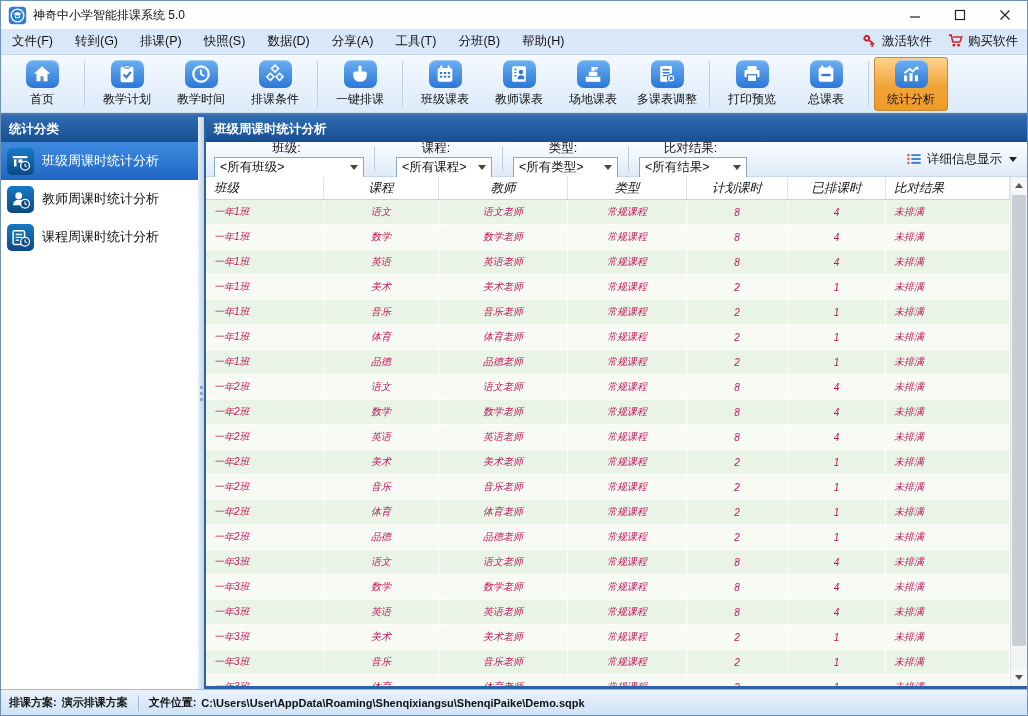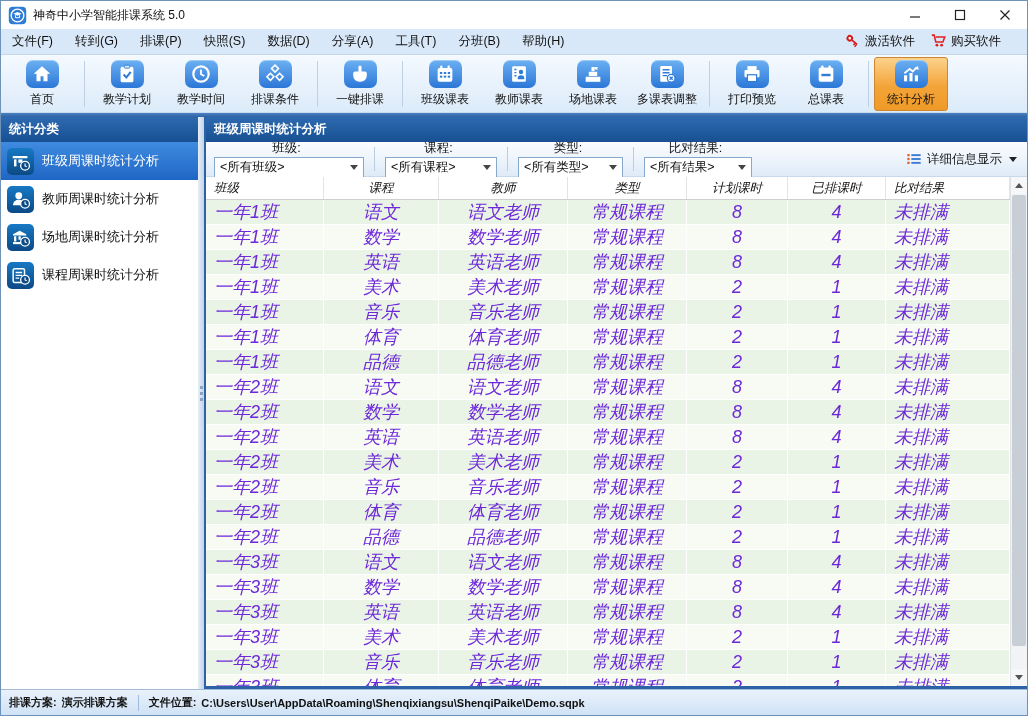--- a/index.html
+++ b/index.html
@@ -10,21 +10,21 @@
   
   .titlebar { height:28px; background:#fff; display:flex; align-items:center; padding-left:7px; flex:none; }
   .app-icon svg { width:19px; height:19px; display:block; }
   .title-text { font-size:12px; color:#111; margin-left:6px; }
   .win-controls { margin-left:auto; display:flex; height:100%; }
   .win-btn { width:45px; display:flex; align-items:center; justify-content:center; }
 
   
   .menubar { height:26px; background:#d9e8f8; border-bottom:1px solid #c2d6ec; display:flex; align-items:center; font-size:12.5px; flex:none; }
   .menu-item { padding:0 11px; height:100%; display:flex; align-items:center; color:#111; }
-  .menu-right { margin-left:auto; display:flex; align-items:center; padding-right:26px; }
+  .menu-right { margin-left:auto; display:flex; align-items:center; padding-right:9px; }
   .menu-action { display:flex; align-items:center; gap:4px; margin-left:15px; color:#111; }
   .menu-action svg { width:17px; height:17px; }
 
   
   .toolbar { height:58px; background:linear-gradient(#f4f9ff,#dcebf9); border-bottom:1px solid #c9dbee; display:flex; align-items:center; padding:0 4px; flex:none; }
   .tb-btn { display:flex; flex-direction:column; align-items:center; justify-content:center; min-width:74px; height:54px; padding:2px 5px; border:1px solid transparent; border-radius:3px; }
   .tb-btn.active { background:linear-gradient(#fcd28c,#f3a438 55%,#ef9a28); border-color:#cd872e; }
   .tb-icon { width:33px; height:33px; border-radius:7px; background:linear-gradient(#6cb0f2,#2b77d7); display:flex; align-items:center; justify-content:center; box-shadow:inset 0 1px 0 rgba(255,255,255,.35); }
   .tb-icon svg { width:22px; height:22px; display:block; }
   .tb-label { font-size:12px; color:#111; margin-top:3px; white-space:nowrap; }
@@ -57,21 +57,21 @@
   .detail-toggle svg { width:16px; height:16px; display:block; }
   .caret { width:0; height:0; border-left:4px solid transparent; border-right:4px solid transparent; border-top:5px solid #222; margin-left:2px; }
 
   
   .table-wrap { flex:1; display:flex; min-height:0; background:#fff; }
   .grid { flex:1; overflow:hidden; min-width:0; display:flex; flex-direction:column;font-style:italic; }
   .grid-header { display:flex; height:23px; background:#fff; border-bottom:1px solid #cfcfcf; font-size:12.5px; color:#111; flex:none; }
   .gh-cell { display:flex; align-items:center; border-right:1px solid #e3e3e3; padding:0 8px; flex:none; }
   .gh-cell.c { justify-content:center; }
   .grid-body { flex:1; overflow:hidden; }
-  .row { display:flex; height:25px; font-size:18px; color:#6d28d9; }
+  .row { display:flex; height:25px; font-size:10px; color:#be185d; }
   .row:nth-child(odd) { background:#e9f4e6; }
   .row:nth-child(even) { background:#f7fbf3; }
   .cell { display:flex; align-items:center; border-right:1px solid #fff; border-bottom:1px solid #fff; padding:0 8px; flex:none; overflow:hidden; white-space:nowrap; }
   .cell.c { justify-content:center; }
 
   .vscroll { width:17px; background:#f2f3f5; border-left:1px solid #dfe3e8; display:flex; flex-direction:column; flex:none; }
   .scroll-btn { height:17px; display:flex; align-items:center; justify-content:center; background:#f6f7f9; flex:none; }
   .tri-up { width:0; height:0; border-left:4px solid transparent; border-right:4px solid transparent; border-bottom:5px solid #555; }
   .tri-down { width:0; height:0; border-left:4px solid transparent; border-right:4px solid transparent; border-top:5px solid #555; }
   .scroll-track { flex:1; position:relative; }
@@ -316,33 +316,20 @@
                 <circle cx="10" cy="7.6" r="3.9"></circle>
                 <path d="M3.4 18.6a6.6 6.6 0 0113.2 0z"></path>
                 <circle cx="17.2" cy="16.8" r="5" fill="#0b4a85" stroke="#fff" stroke-width="1.5"></circle>
                 <path d="M17.2 14.3v2.7l1.9 1.1" stroke="#fff" stroke-width="1.3" fill="none"></path>
               </svg>
             </span>
             <span>教师周课时统计分析</span>
           </div>
           <div class="side-item">
             <span class="side-icon">
-              <svg viewBox="0 0 24 24" fill="#fff">
-                <path d="M3.4 8.2L11 4.4l7.6 3.8v1.6H3.4z"></path>
-                <rect x="4.6" y="10.6" width="2.6" height="6"></rect>
-                <rect x="9.7" y="10.6" width="2.6" height="4"></rect>
-                <rect x="3.4" y="17.2" width="9" height="2.4"></rect>
-                <circle cx="17.2" cy="16.8" r="5" fill="#0b4a85" stroke="#fff" stroke-width="1.5"></circle>
-                <path d="M17.2 14.3v2.7l1.9 1.1" stroke="#fff" stroke-width="1.3" fill="none"></path>
-              </svg>
-            </span>
-            <span>场地周课时统计分析</span>
-          </div>
-          <div class="side-item">
-            <span class="side-icon">
               <svg viewBox="0 0 24 24">
                 <rect x="3.6" y="4.4" width="13" height="15.6" rx="1.6" fill="none" stroke="#fff" stroke-width="1.7"></rect>
                 <path d="M6.4 8.6h7.4M6.4 11.8h7.4M6.4 15h4" stroke="#fff" stroke-width="1.5"></path>
                 <circle cx="17.2" cy="16.8" r="5" fill="#0b4a85" stroke="#fff" stroke-width="1.5"></circle>
                 <path d="M17.2 14.3v2.7l1.9 1.1" stroke="#fff" stroke-width="1.3" fill="none"></path>
               </svg>
             </span>
             <span>课程周课时统计分析</span>
           </div>
         </div>
@@ -364,21 +351,21 @@
             <div class="filter-group">
               <span class="filter-label">班级:</span>
               <div class="ddl" style="width: 150px;">
                 <span>&lt;所有班级&gt;</span>
                 <span class="arrow"></span>
               </div>
             </div>
             <div class="filter-sep"></div>
             <div class="filter-group">
               <span class="filter-label">课程:</span>
-              <div class="ddl" style="width: 112px;">
+              <div class="ddl" style="width: 96px; margin-left: 11px;">
                 <span>&lt;所有课程&gt;</span>
                 <span class="arrow"></span>
               </div>
             </div>
             <div class="filter-sep"></div>
             <div class="filter-group">
               <span class="filter-label">类型:</span>
               <div class="ddl" style="width: 105px;">
                 <span>&lt;所有类型&gt;</span>
                 <span class="arrow"></span>

